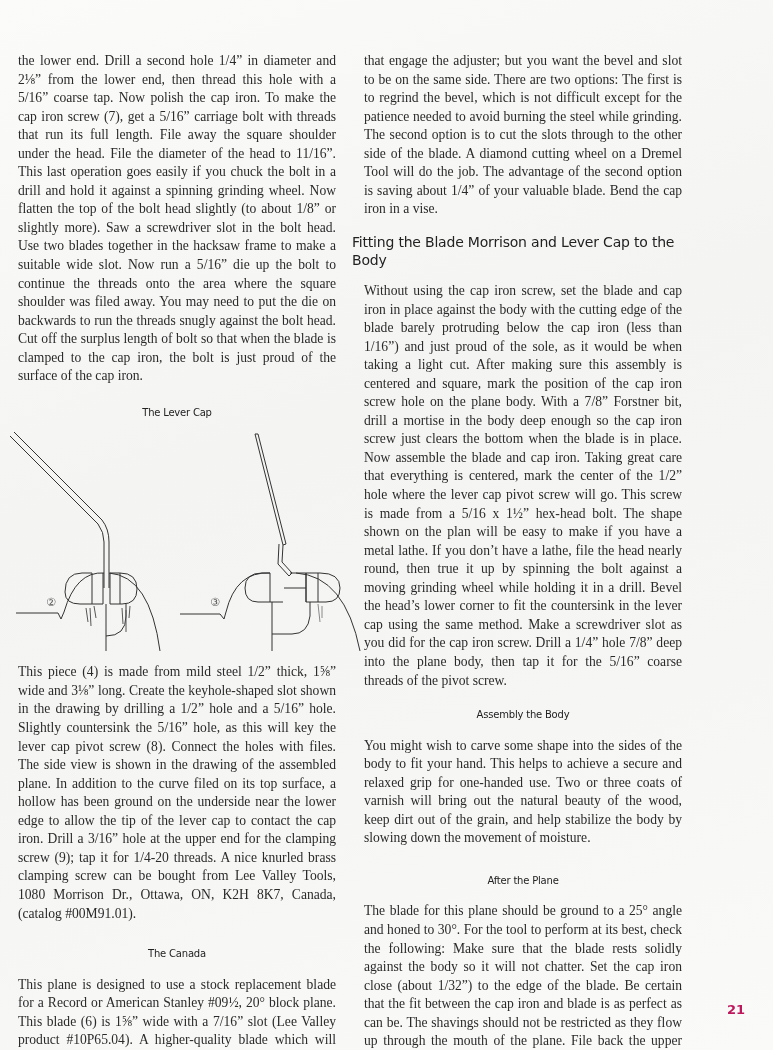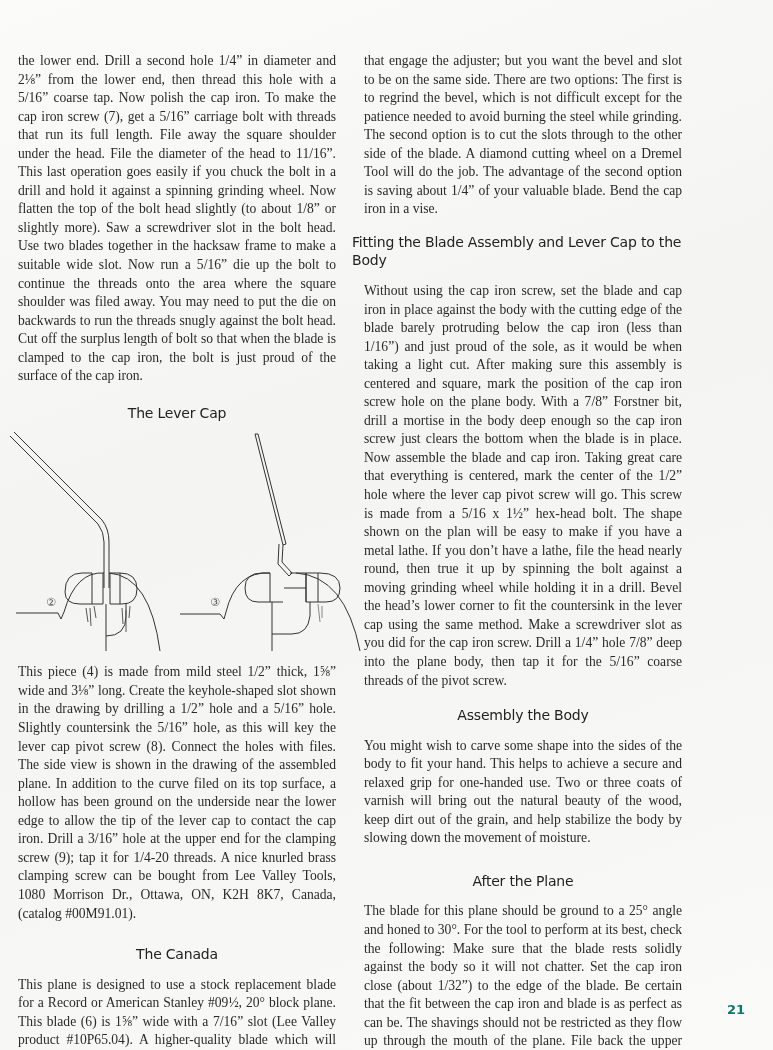--- a/index.html
+++ b/index.html
@@ -13,35 +13,35 @@
   .col {
     position: absolute; top: 40px; width: 342px;
     font-size: 13.6px; line-height: 18.55px;
     text-align: justify;
   }
   .col.left { left: 6px; }
   .col.right { left: 352px; }
   .col p { margin: 12px; hyphens: none; }
   h2 {
     font-family: "DejaVu Sans", sans-serif;
-    font-weight: normal; font-size: 14px;
+    font-weight: normal; font-size: 10px;
     text-align: center; margin: 0; color: #222;
     letter-spacing: -0.2px;
   }
   .h-lever { margin-top: 18px; margin-bottom: 4px; }
   .h-blade { margin-top: 22px; margin-bottom: 8px; }
   .h-fitting { margin-top: 14px; margin-bottom: 8px; text-align: left; font-size: 14px; }
   .h-finish { margin-top: 16px; margin-bottom: 8px; }
   .h-tuning { margin-top: 24px; margin-bottom: 8px; }
   .figure { position: relative; width: 385px; height: 225px; margin-left: -6px; }
   .figure svg { position: absolute; left: 0; top: 0; }
   .after-fig { margin-top: 8px; }
   .page-number {
     position: absolute; left: 727px; top: 1002px;
-    font-family: "DejaVu Sans", sans-serif; font-weight: bold; font-size: 13px; color: #0f766e;
+    font-family: "DejaVu Sans", sans-serif; font-weight: bold; font-size: 13px; color: #be185d;
   }
 </style>
 </head>
 <body>
 
 <div class="col left">
   <p>the lower end. Drill a second hole 1/4” in diameter and 2⅛” from the lower end, then thread this hole with a 5/16” coarse tap.  Now polish the cap iron.  To make the cap iron screw (7), get a 5/16” carriage bolt with threads that run its full length.  File away the square shoulder under the head. File the diameter of the head to 11/16”.  This last operation goes easily if you chuck the bolt in a drill and hold it against a spinning grinding wheel. Now flatten the top of the bolt head slightly (to about 1/8” or slightly more). Saw a screwdriver slot in the bolt head.  Use two blades together in the hacksaw frame to make a suitable wide slot. Now run a 5/16” die up the bolt to continue the threads onto the area where the square shoulder was filed away. You may need to put the die on backwards to run the threads snugly against the bolt head. Cut off the surplus length of bolt so that when the blade is clamped to the cap iron, the bolt is just proud of the surface of the cap iron.</p>
 
   <h2 class="h-lever">The Lever Cap</h2>
 
@@ -88,21 +88,21 @@
 
   <p class="after-fig">This piece (4) is made from mild steel 1/2” thick, 1⅝” wide and 3⅛” long. Create the keyhole-shaped slot shown in the drawing by drilling a 1/2” hole and a 5/16” hole. Slightly countersink the 5/16” hole, as this will key the lever cap pivot screw (8). Connect the holes with files. The side view is shown in the drawing of the assembled plane. In addition to the curve filed on its top surface, a hollow has been ground on the underside near the lower edge to allow the tip of the lever cap to contact the cap iron. Drill a 3/16” hole at the upper end for the clamping screw (9); tap it for 1/4-20 threads. A nice knurled brass clamping screw can be bought from Lee Valley Tools, 1080 Morrison Dr., Ottawa, ON, K2H 8K7, Canada, (catalog #00M91.01).</p>
 
   <h2 class="h-blade">The Canada</h2>
   <p>This plane is designed to use a stock replacement blade for a Record or American Stanley #09½, 20° block plane. This blade (6) is 1⅝” wide with a 7/16” slot (Lee Valley product #10P65.04). A higher-quality blade which will noticeably improve the action of the plane is a “Hock” blade, also available from Lee Valley (#19P20.02). As manufactured, the beveled cutting edge is on the opposite side of the blade from the slots</p>
 </div>
 
 <div class="col right">
   <p>that engage the adjuster; but you want the bevel and slot to be on the same side. There are two options: The first is to regrind the bevel, which is not difficult except for the patience needed to avoid burning the steel while grinding. The second option is to cut the slots through to the other side of the blade. A diamond cutting wheel on a Dremel Tool will do the job. The advantage of the second option is saving about 1/4” of your valuable blade. Bend the cap iron in a vise.</p>
 
-  <h2 class="h-fitting">Fitting the Blade Assembly and Lever Cap to the Body</h2>
+  <h2 class="h-fitting">Fitting the Blade Morrison and Lever Cap to the Body</h2>
   <p>Without using the cap iron screw, set the blade and cap iron in place against the body with the cutting edge of the blade barely protruding below the cap iron (less than 1/16”) and just proud of the sole, as it would be when taking a light cut.  After making sure this assembly is centered and square, mark the position of the cap iron screw hole on the plane body. With a 7/8” Forstner bit, drill a mortise in the body deep enough so the cap iron screw just clears the bottom when the blade is in place. Now assemble the blade and cap iron. Taking great care that everything is centered, mark the center of the 1/2” hole where the lever cap pivot screw will go. This screw is made from a 5/16 x 1½” hex-head bolt. The shape shown on the plan will be easy to make if you have a metal lathe. If you don’t have a lathe, file the head nearly round, then true it up by spinning the bolt against a moving grinding wheel while holding it in a drill. Bevel the head’s lower corner to fit the countersink in the lever cap using the same method. Make a screwdriver slot as you did for the cap iron screw. Drill a 1/4” hole 7/8” deep into the plane body, then tap it for the 5/16” coarse threads of the pivot screw.</p>
 
   <h2 class="h-finish">Assembly the Body</h2>
   <p>You might wish to carve some shape into the sides of the body to fit your hand. This helps to achieve a secure and relaxed grip for one-handed use. Two or three coats of varnish will bring out the natural beauty of the wood, keep dirt out of the grain, and help stabilize the body by slowing down the movement of moisture.</p>
 
   <h2 class="h-tuning">After the Plane</h2>
   <p>The blade for this plane should be ground to a 25° angle and honed to 30°. For the tool to perform at its best, check the following: Make sure that the blade rests solidly against the body so it will not chatter. Set the cap iron close (about 1/32”) to the edge of the blade. Be certain that the fit between the cap iron and blade is as perfect as can be. The shavings should not be restricted as they flow up through the mouth of the plane. File back the upper forward corner of the sole at the mouth if shavings are jamming up there, but first make sure that chips under the cap iron are not the culprits. Wipe the plane occasionally with a bit of oil on a rag.</p>
 </div>
 
 <div class="page-number">21</div>

